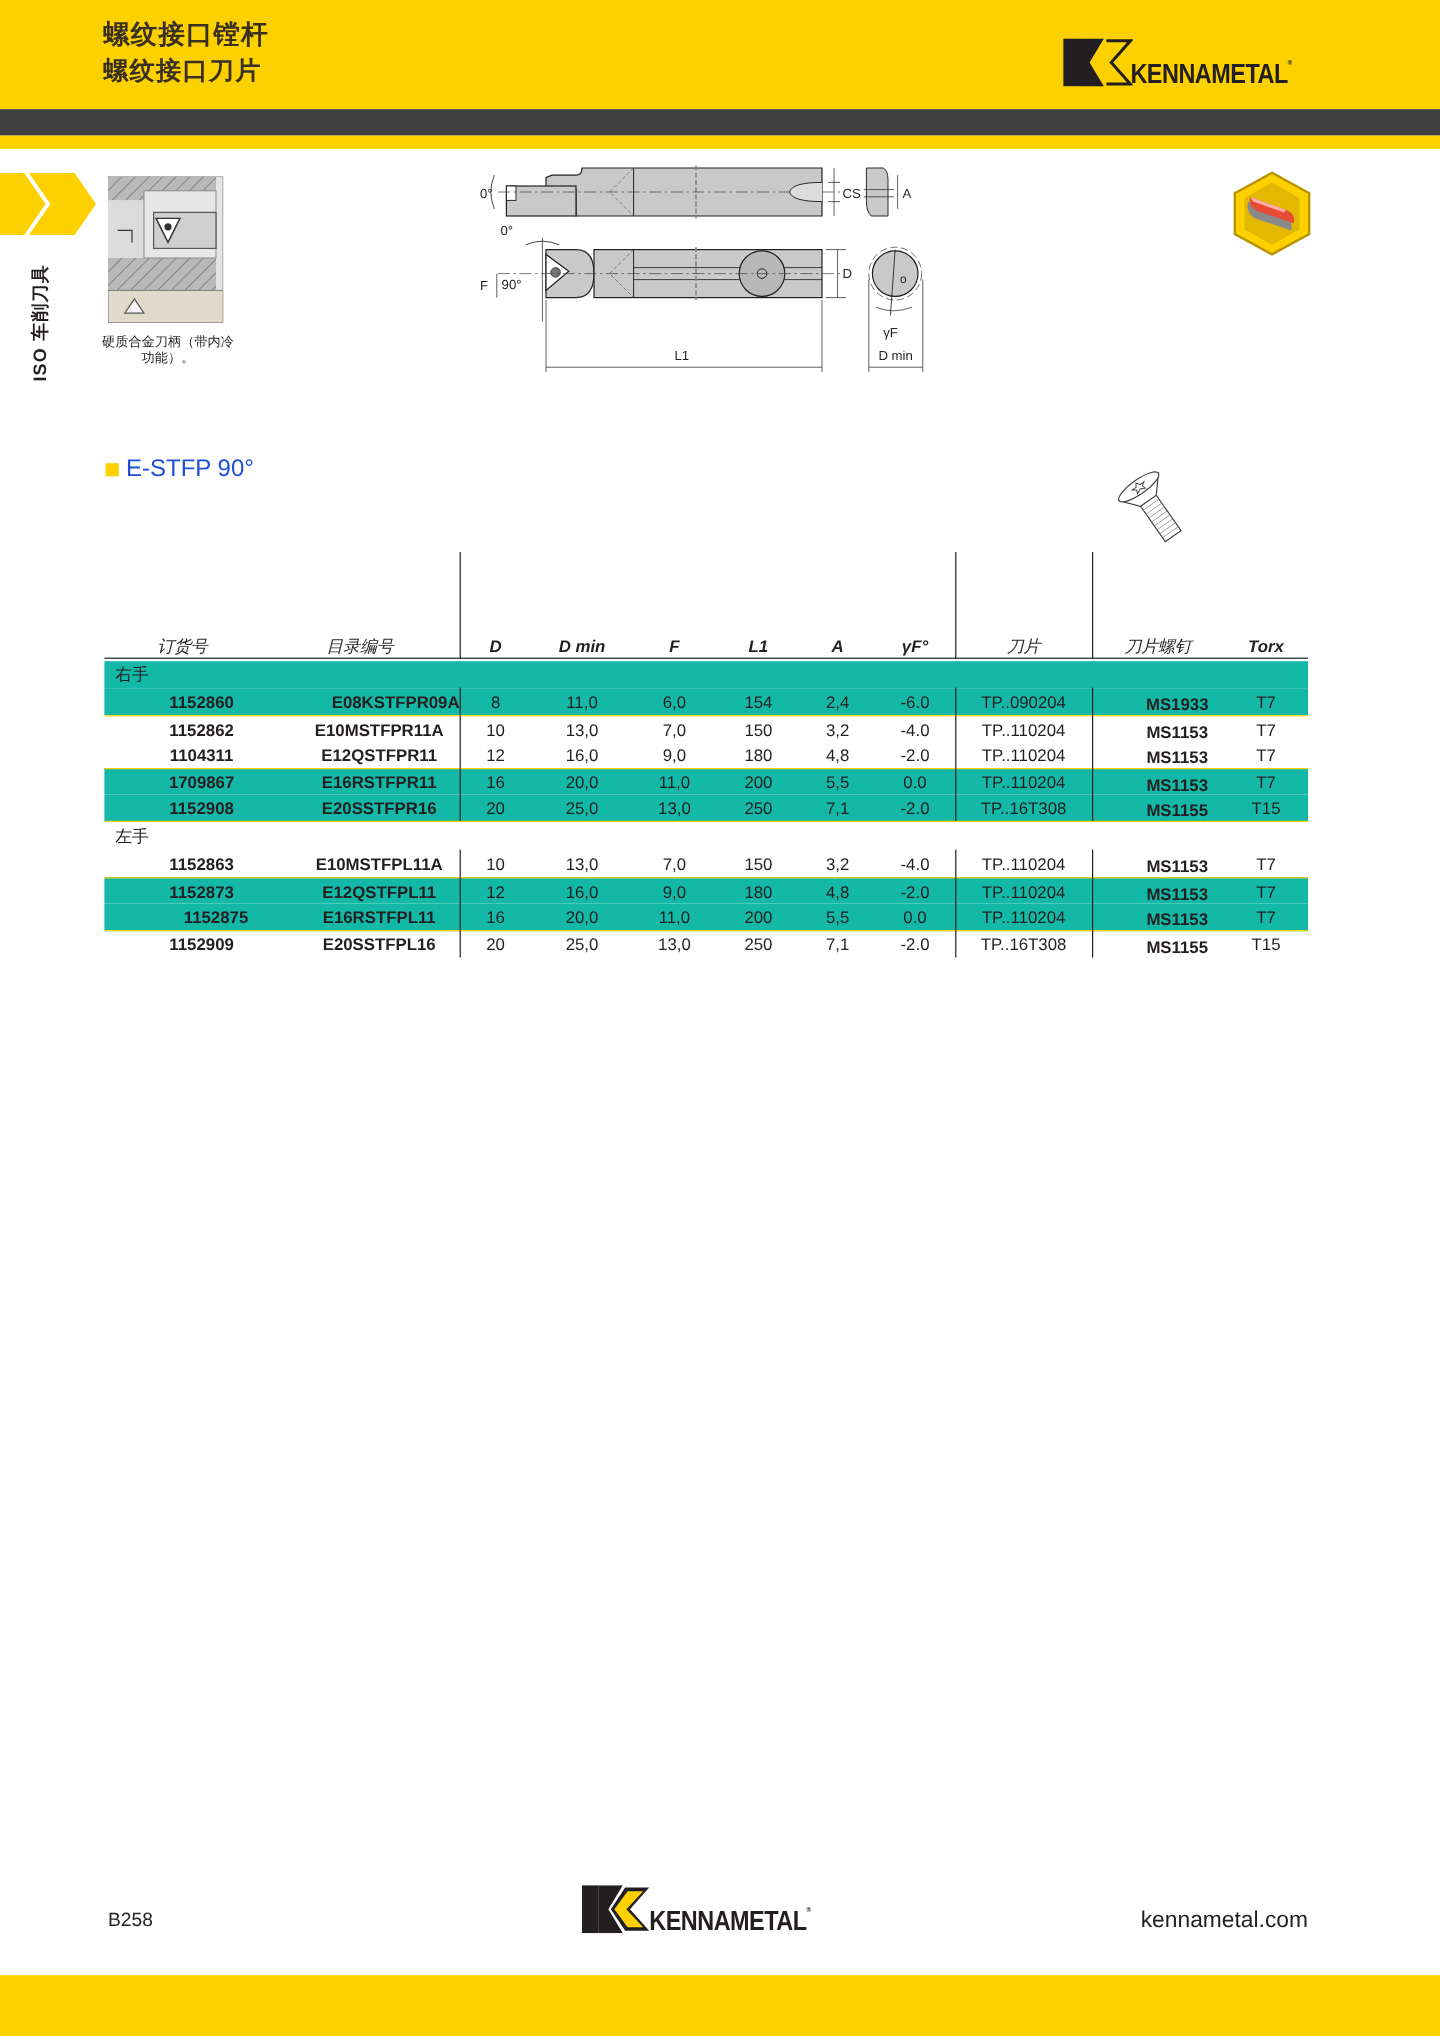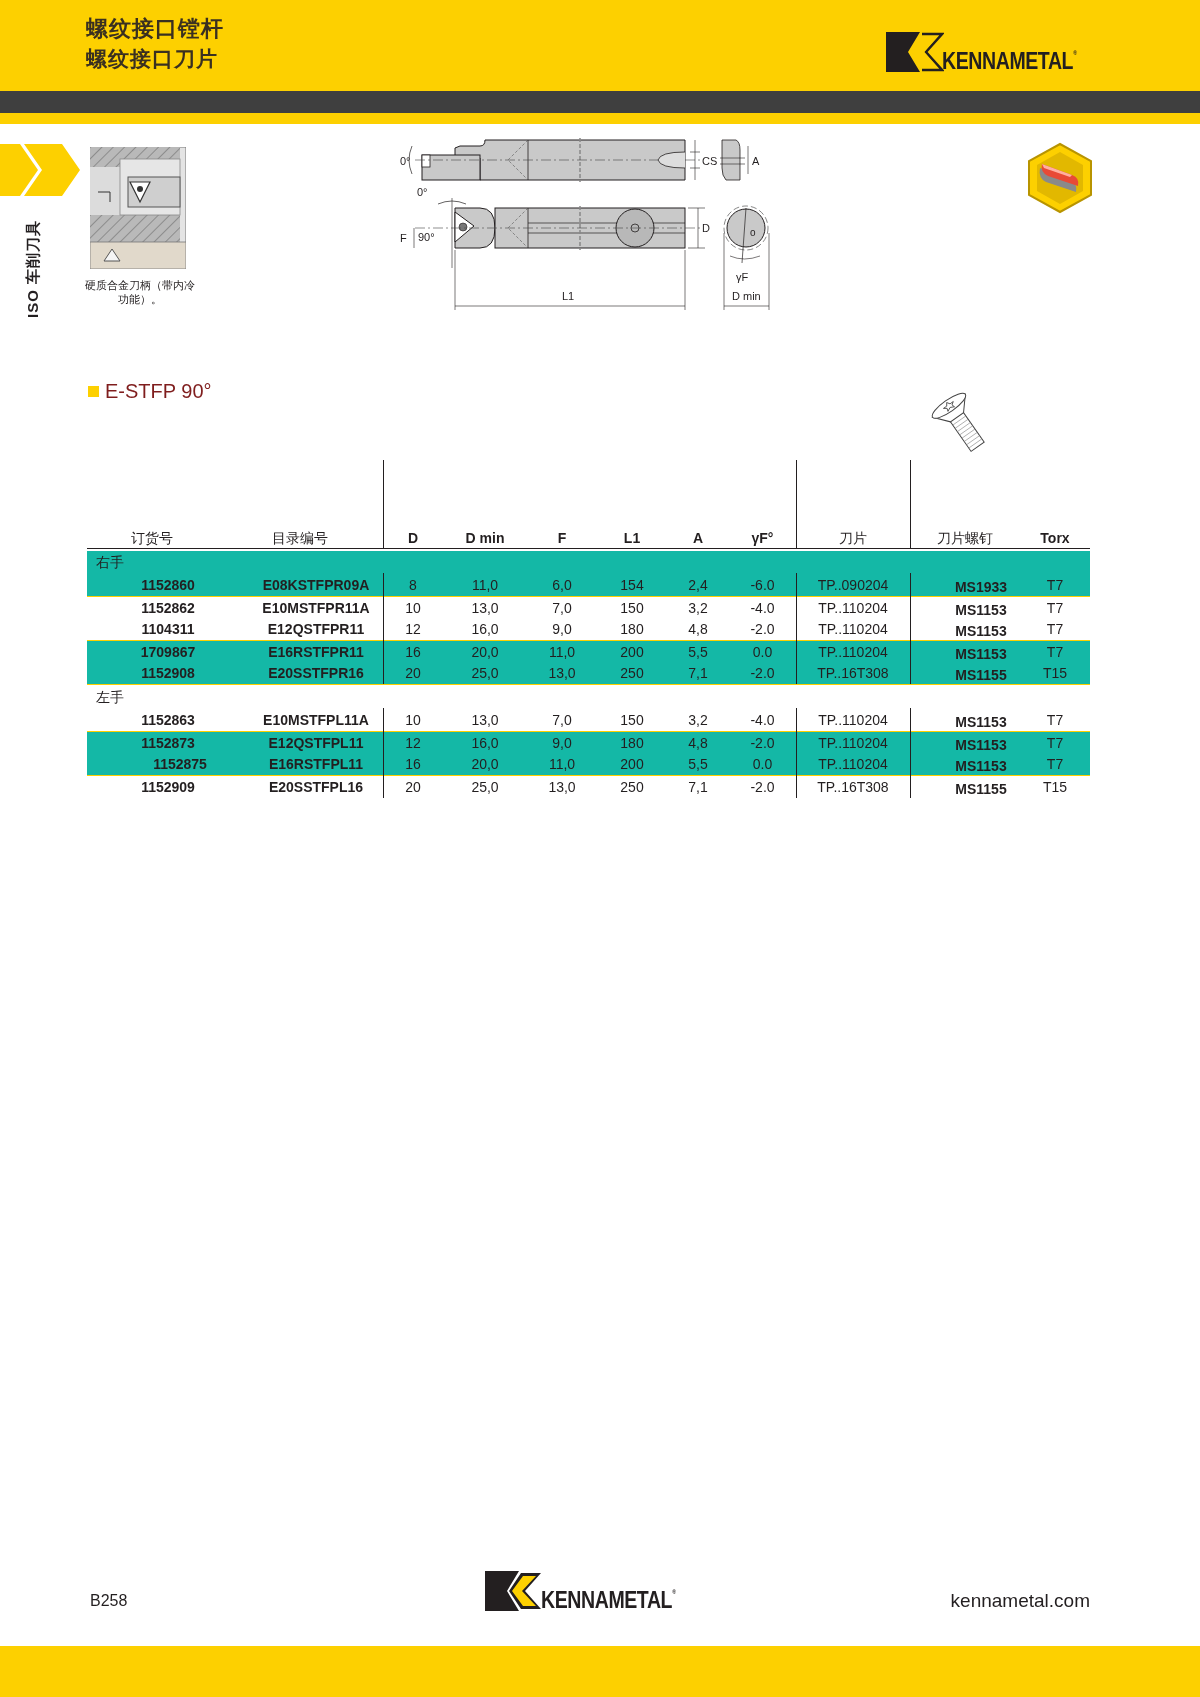--- a/index.html
+++ b/index.html
@@ -24,28 +24,28 @@
 
   .thumb { position: absolute; left: 90px; top: 147px; }
   .thumb-cap { position: absolute; left: 80px; top: 278px; width: 120px; text-align: center; font-size: 11px; line-height: 14px; color: #231f20; }
 
   .drawing { position: absolute; left: 400px; top: 138px; }
   .badge { position: absolute; left: 1026px; top: 142px; }
 
   
   .sec { position: absolute; left: 88px; top: 380px; display: flex; align-items: center; }
   .sec .sq { width: 11px; height: 11px; background: #fdd000; margin-right: 6px; }
-  .sec .t { font-size: 20px; color: #7f1d1d; }
+  .sec .t { font-size: 20px; color: #1d4ed8; }
 
   .screw { position: absolute; left: 925px; top: 390px; }
 
   
   .tbl { position: absolute; left: 87px; top: 460px; width: 1003px; }
   .vline { position: absolute; width: 1px; background: #231f20; }
-  .thead { position: absolute; left: 0; top: 70px; width: 1003px; height: 19px; border-bottom: 1.5px solid #231f20; }
+  .thead { position: absolute; left: 0; top: 70px; width: 1003px; height: 19px; border-bottom: 1.5px solid #231f20; font-style: italic; }
   .th { position: absolute; top: 0; font-size: 14px; text-align: center; color: #231f20; }
   .th.b { font-weight: bold; }
   .glabel { position: absolute; left: 9px; font-size: 14px; color: #231f20; }
   .row { position: absolute; left: 0; width: 1003px; height: 22px; }
   .row.hl { background: #14b8a6; }
   .row.bt { border-top: 1.5px solid #fdd000; }
   .td { position: absolute; top: 3px; font-size: 14px; text-align: center; color: #231f20; }
   .td.b { font-weight: bold; padding-left: 32px; }
 
   
@@ -215,21 +215,21 @@
     <div class="th" style="left:823px; width:110px;">刀片螺钉</div>
     <div class="th b" style="left:933px; width:70px;">Torx</div>
   </div>
 
   <div class="row hl" style="top:91px; height:23px;">
     <div class="glabel" style="top:3px;">右手</div>
   </div>
 
   <div class="row hl" style="top:114px;">
     <div class="td b" style="left:0; width:130px;">1152860</div>
-    <div class="td b" style="left:130px; width:166px;">E08KSTFPR09A</div>
+    <div class="td b" style="left:130px; width:166px;text-align:right;">E08KSTFPR09A</div>
     <div class="td" style="left:296px; width:60px;">8</div>
     <div class="td" style="left:356px; width:84px;">11,0</div>
     <div class="td" style="left:440px; width:70px;">6,0</div>
     <div class="td" style="left:510px; width:70px;">154</div>
     <div class="td" style="left:580px; width:62px;">2,4</div>
     <div class="td" style="left:642px; width:67px;">-6.0</div>
     <div class="td" style="left:709px; width:114px;">TP..090204</div>
     <div class="td b" style="left:823px; width:110px; top:5px;">MS1933</div>
     <div class="td" style="left:933px; width:70px;">T7</div>
   </div>

